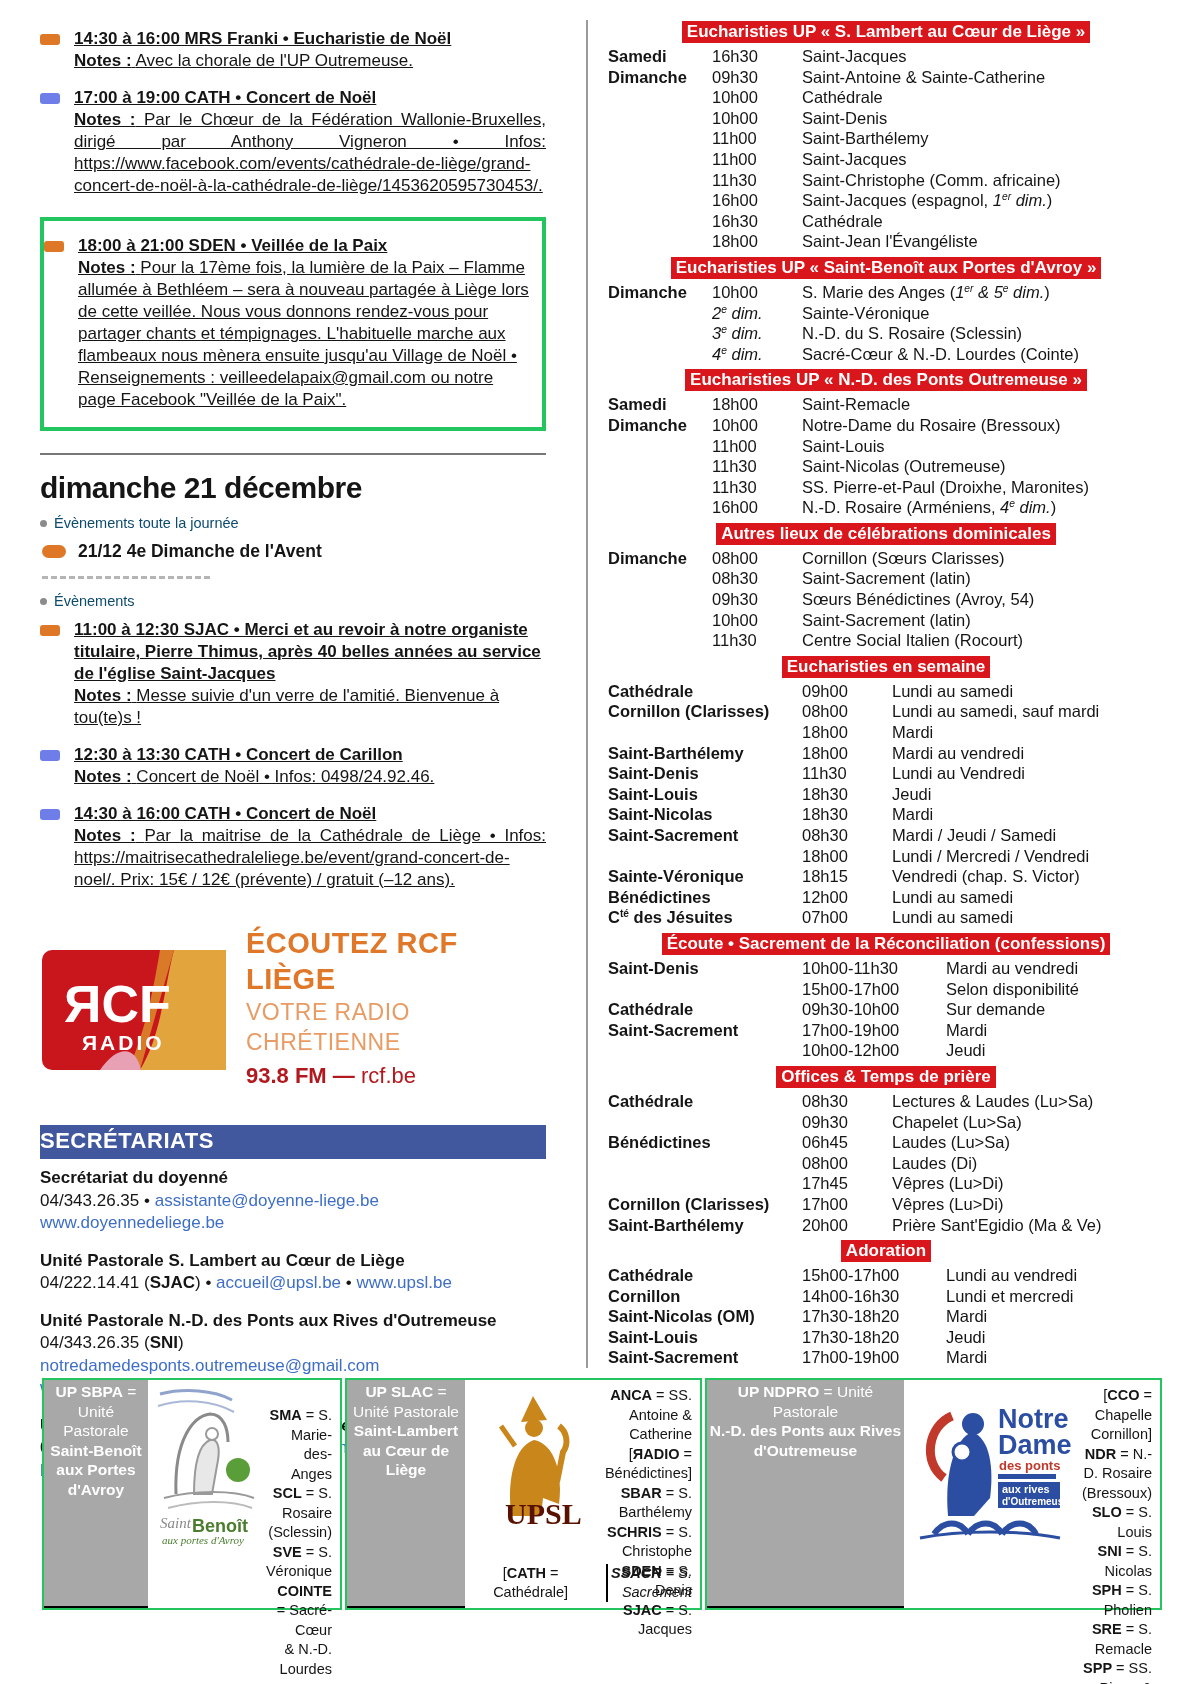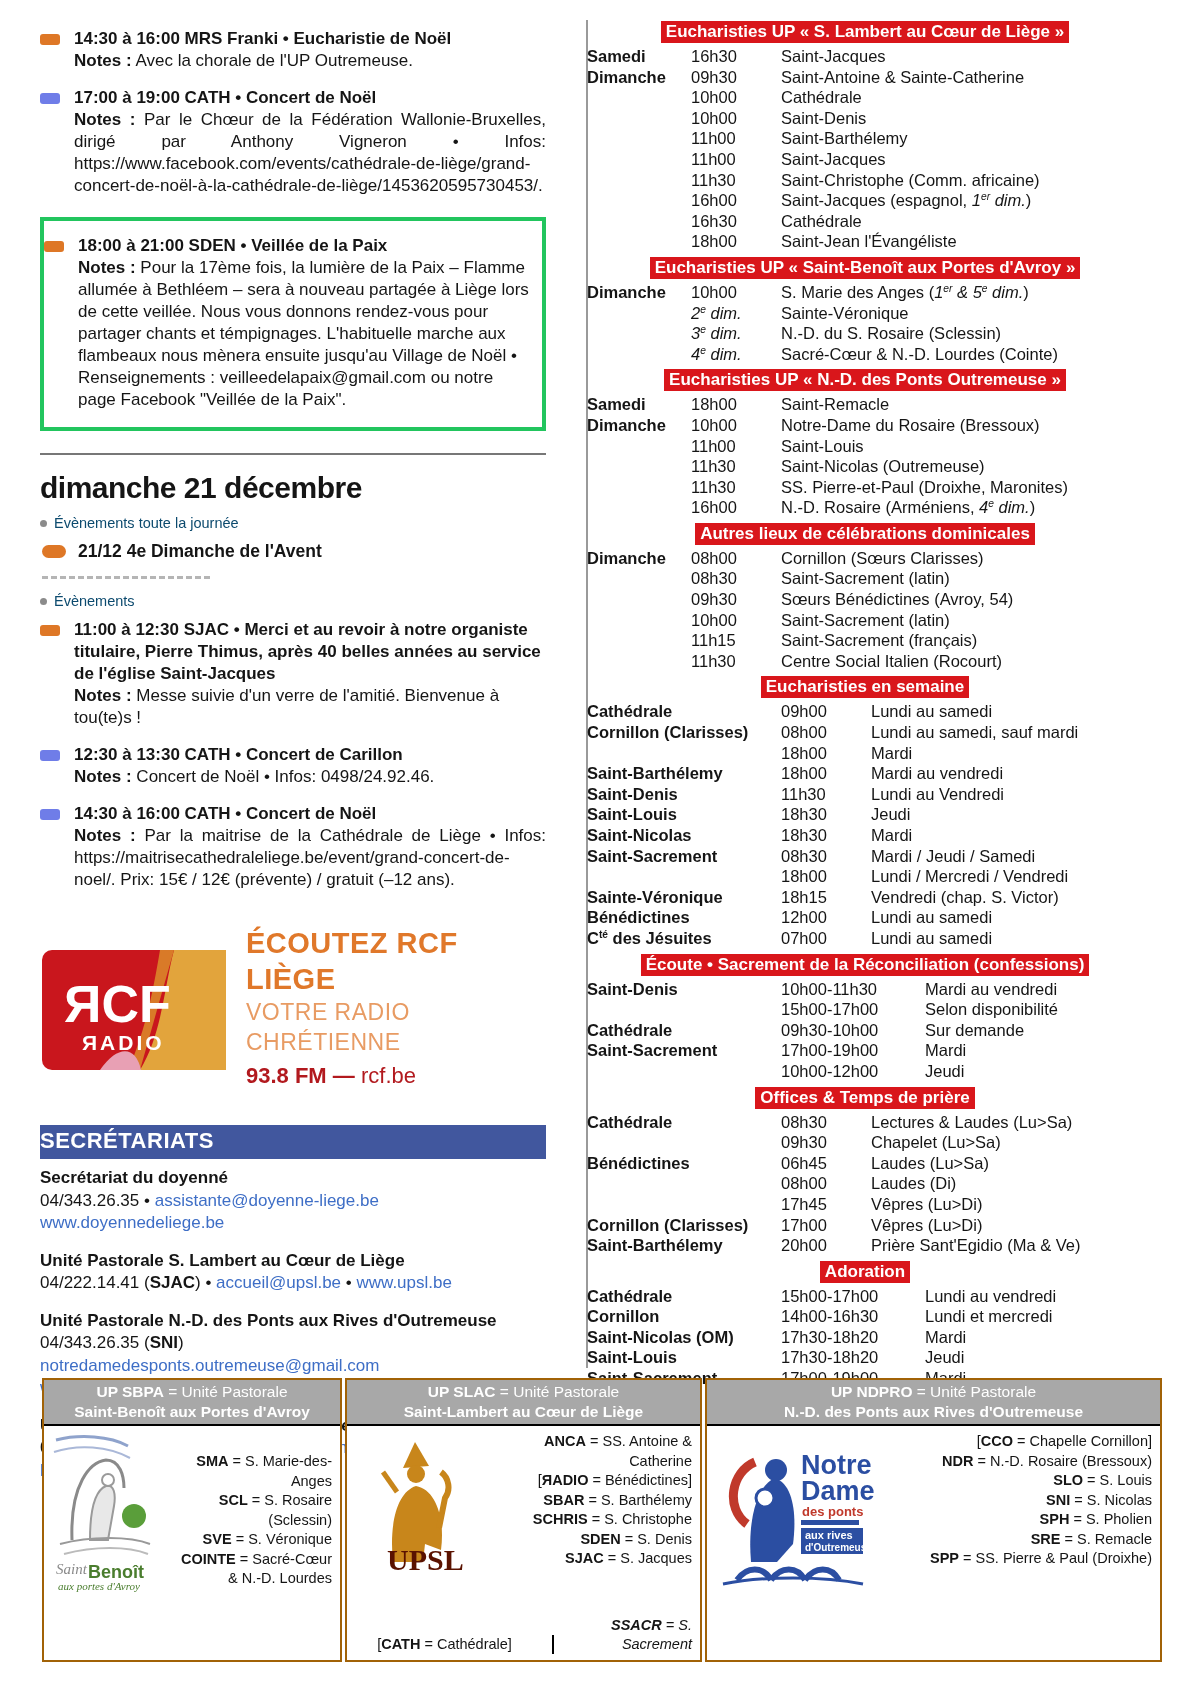--- a/index.html
+++ b/index.html
@@ -5,29 +5,29 @@
   html,body{margin:0;padding:0;background:#fff;}
   body{width:1190px;height:1684px;position:relative;font-family:"Liberation Sans","DejaVu Sans",sans-serif;color:#151515;}
   sup{font-size:0.62em;line-height:0;}
   b{font-weight:700;}
   .lnk{color:#3E6EC6;}
   .lnk.u{margin-top:47px;}
 
   
   .left-col{position:absolute;left:40px;top:28px;width:506px;}
   .col-divider{position:absolute;left:586px;top:20px;width:2px;height:1348px;background:#9a9a9a;}
-  .right-col{position:absolute;left:581px;top:16px;width:568px;}
+  .right-col{position:absolute;left:602px;top:16px;width:568px;}
   .footer{position:absolute;left:42px;top:1378px;width:1120px;display:flex;gap:3px;}
 
   
   .event{display:flex;margin-bottom:15px;}
   .bullet{flex:0 0 20px;height:11px;margin:6px 14px 0 0;border-radius:3px;background:#ccc;}
   .bullet.orange{background:#DE7726;}
   .bullet.blue{background:#6F7DE8;}
-  .etext{flex:1;font-size:17px;line-height:22px;}
+  .etext{flex:1;font-size:17px;line-height:22px;text-decoration:underline;}
   .etitle{font-weight:700;}
   .enotes{overflow-wrap:anywhere;}
   .enotes.just{text-align:justify;}
   .obox{border:4px solid #22c55e;padding:14px 8px 16px 0;margin:20px 0 0 0;}
   .obox .event{margin-bottom:0;}
   .lrule{border:0;border-top:2px solid #777;margin:22px 0 0 0;}
   .day-h{font-size:30px;font-weight:700;margin:16px 0 10px 0;letter-spacing:-0.5px;}
   .glabel{color:#0c4a6e;font-size:14.5px;margin:6px 0 10px 0;display:flex;align-items:center;}
   .gdot{width:7px;height:7px;border-radius:50%;background:#8b8b8b;margin-right:7px;flex:0 0 auto;}
   .allday{display:flex;align-items:center;font-size:17.5px;margin:2px 0 14px 0;}
@@ -52,21 +52,21 @@
   .red-hdr{display:block;width:fit-content;margin:5px auto 3px auto;background:#D9161B;color:#fff;font-weight:700;font-size:17px;line-height:22px;padding:0 5px;}
   .rows{font-size:16.5px;line-height:20.6px;}
   .srow{display:grid;}
   .colsA .srow{grid-template-columns:110px 90px 1fr;}
   .colsB .srow{grid-template-columns:200px 90px 1fr;}
   .colsC .srow{grid-template-columns:200px 144px 1fr;}
   .srow .c1{font-weight:700;padding-left:6px;}
   .srow .c2,.srow .c3{font-weight:400;}
 
   
-  .fbox{border:2px solid #a16207;box-sizing:border-box;height:284px;display:flex;flex-direction:column;background:#fff;}
+  .fbox{border:2px solid #22c55e;box-sizing:border-box;height:232px;display:flex;background:#fff;}
   .fbox1{flex:0 0 300px;}
   .fbox2{flex:0 0 357px;}
   .fbox3{flex:1;}
   .fhdr{background:#A8A8A8;color:#fff;text-align:center;font-size:15.5px;line-height:19.5px;padding:2px 0 3px 0;border-bottom:2px solid #000;}
   .fhdr .l2{font-weight:700;}
   .fbody{flex:1;display:flex;padding:6px 8px 6px 6px;gap:4px;font-size:14.5px;line-height:19.5px;min-height:0;}
   .flist{flex:1;text-align:right;}
   .fbox1 .flist{padding-top:20px;}
   .flogo{flex:0 0 auto;}
   .fcol{display:flex;flex-direction:column;flex:1;min-height:0;}
@@ -347,25 +347,20 @@
         </div>
         <div class="srow">
           <span class="c1"></span>
           <span class="c2">09h30</span>
           <span class="c3">Sœurs Bénédictines (Avroy, 54)</span>
         </div>
         <div class="srow">
           <span class="c1"></span>
           <span class="c2">10h00</span>
           <span class="c3">Saint-Sacrement (latin)</span>
-        </div>
-        <div class="srow">
-          <span class="c1"></span>
-          <span class="c2">11h15</span>
-          <span class="c3">Saint-Sacrement (français)</span>
         </div>
         <div class="srow">
           <span class="c1"></span>
           <span class="c2">11h30</span>
           <span class="c3">Centre Social Italien (Rocourt)</span>
         </div>
       </div>
     </div>
 
     <div class="sched-section">

